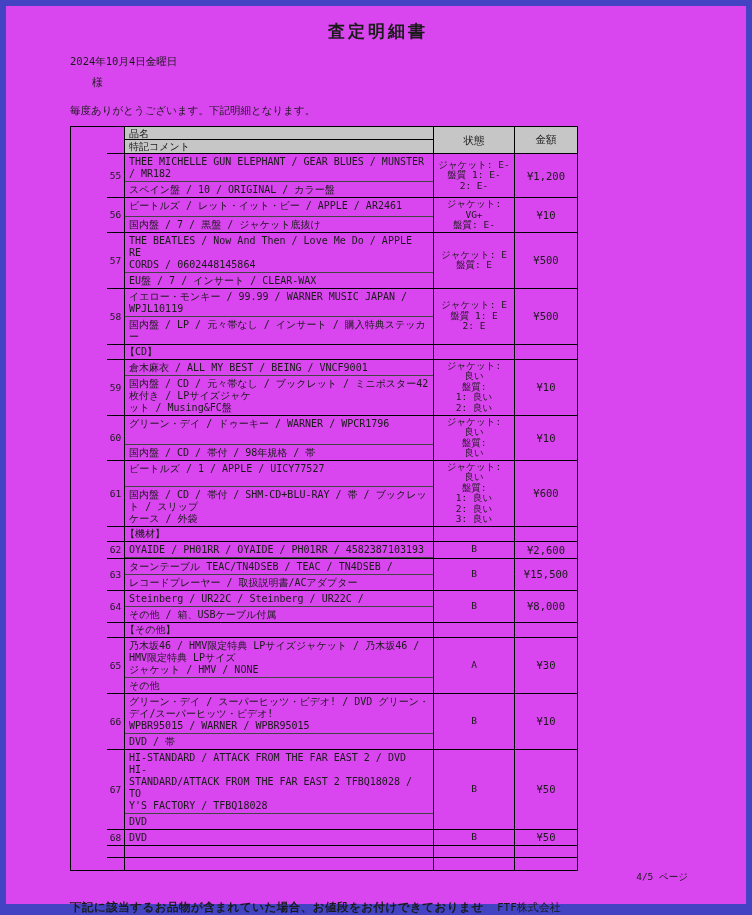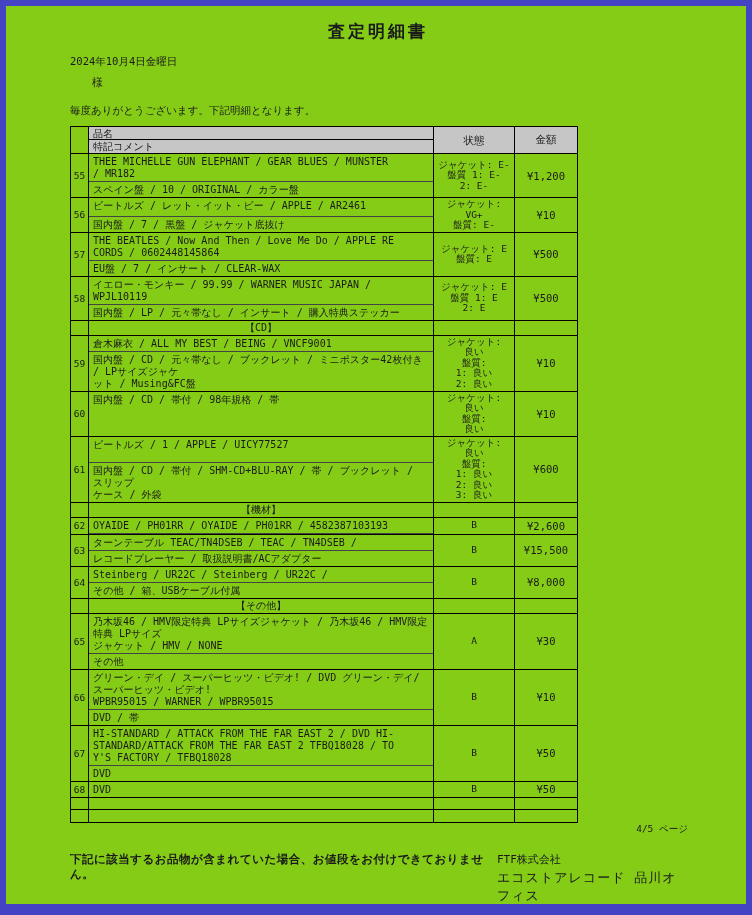--- a/index.html
+++ b/index.html
@@ -5,33 +5,33 @@
   * { margin:0; padding:0; box-sizing:border-box; }
   html,body { width:752px; height:915px; }
   body {
     background:#4343c4;
     font-family:"DejaVu Sans Mono","DejaVu Sans","Liberation Sans",sans-serif;
     color:#1a1a1a;
     overflow:hidden;
   }
   .page {
     position:absolute; left:6px; top:6px; right:6px; bottom:11px;
-    background:#84cc16;
+    background:#d946ef;
     padding:14px 60px 0 64px;
   }
   .doc-title {
     text-align:center; font-size:17px; font-weight:bold;
     letter-spacing:3px; margin-bottom:12px;
   }
   .doc-date { font-size:10.5px; margin-bottom:6px; }
   .doc-addressee { font-size:11px; margin-left:22px; margin-bottom:14px; }
   .doc-greeting { font-size:10.5px; margin-bottom:8px; }
 
   
-  .tbl { width:508px; border:1px solid #000; font-size:10px; }
+  .tbl { width:508px; border:1px solid #000; font-size:10px;padding-left:36px; }
   .row { display:flex; border-bottom:1px solid #000; min-height:12px; }
   .row:last-child { border-bottom:none; }
   .col-no {
     width:18px; flex:0 0 18px; border-right:1px solid #000;
     display:flex; align-items:center; justify-content:center;
     font-size:9.5px;
   }
   .col-main { flex:1 1 auto; border-right:1px solid #000; display:flex; flex-direction:column; }
   .col-status {
     width:81px; flex:0 0 81px; border-right:1px solid #000;
@@ -55,21 +55,21 @@
   .hdr-name, .hdr-comment {
     background:#c6c6c6; padding:1px 4px; line-height:12px; height:13px;
   }
   .hdr-name { border-bottom:1px solid #000; }
   .row.hdr .col-status, .row.hdr .col-price {
     background:#c6c6c6; font-size:10.5px;
   }
   
   .row.section { min-height:13px; }
   .row.section .col-main {
-    justify-content:center; align-items:center; flex-direction:row;
+    align-items:center; flex-direction:row;
     line-height:12px; padding:1px 0;
   }
   
   .row.empty { height:10px; }
 
   .page-number { width:620px; text-align:right; font-size:9.5px; padding-right:2px; }
 
   .footer { display:flex; margin-top:16px; }
   .footer-left { width:425px; flex:0 0 425px; }
   .notice-heading { font-size:11.5px; font-weight:bold; margin-bottom:12px; letter-spacing:0.5px; }
@@ -160,20 +160,21 @@
     <div class="col-status">ジャケット:
 良い
 盤質:
 1: 良い
 2: 良い</div>
     <div class="col-price">¥10</div>
   </div>
         <div class="row item">
     <div class="col-no">60</div>
     <div class="col-main">
+      <div class="cell-name">グリーン・デイ / ドゥーキー / WARNER / WPCR1796</div>
       <div class="cell-comment">国内盤 / CD / 帯付 / 98年規格 / 帯</div>
     </div>
     <div class="col-status">ジャケット:
 良い
 盤質:
 良い</div>
     <div class="col-price">¥10</div>
   </div>
         <div class="row item">
     <div class="col-no">61</div>

